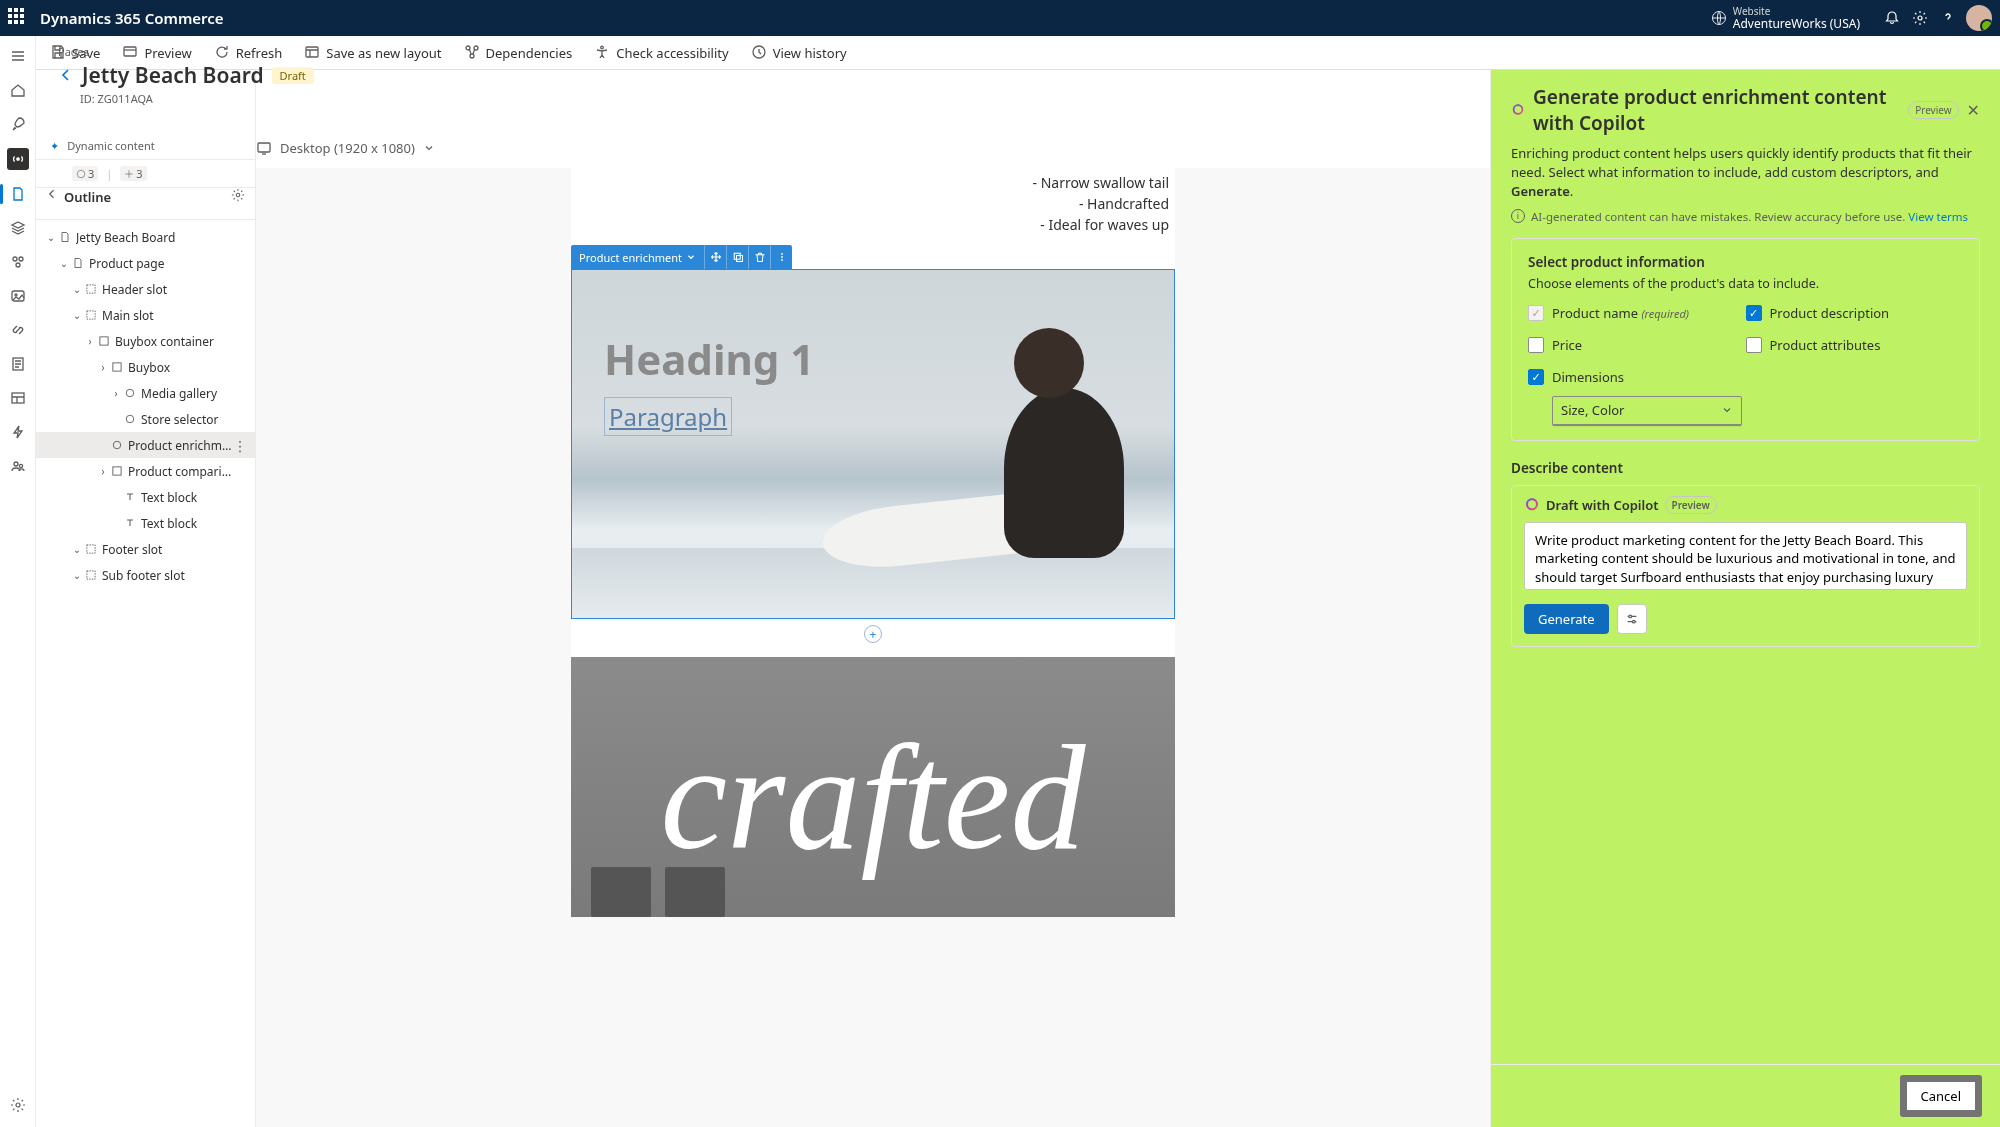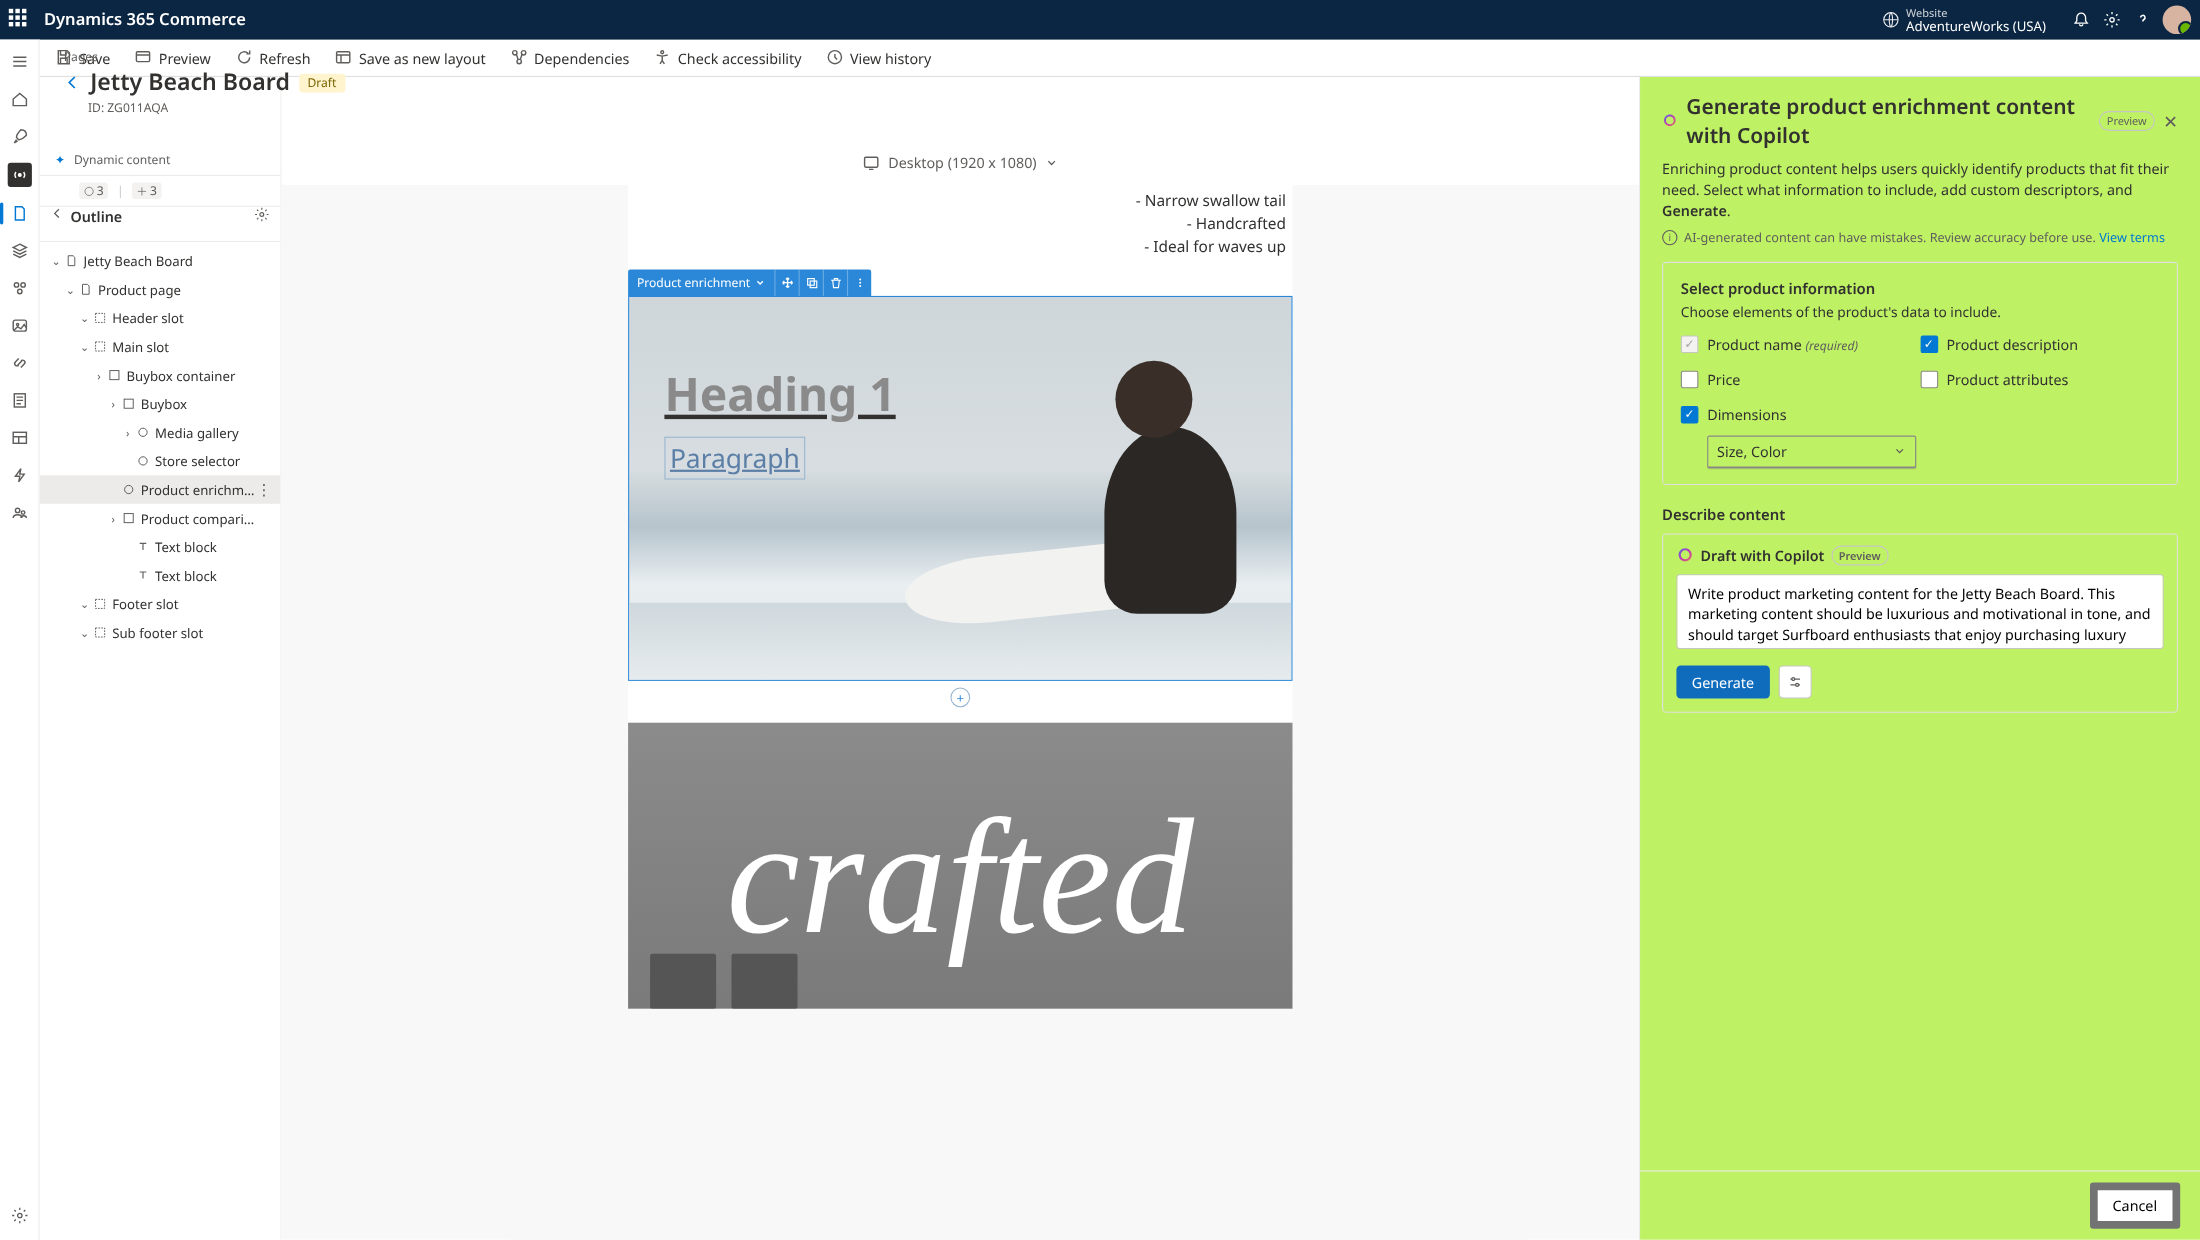--- a/index.html
+++ b/index.html
@@ -61,21 +61,21 @@
 .tree .nd.sel { background:#edebe9; }
 .tree .tw { width:14px; text-align:center; color:#605e5c; font-size:10px; }
 .tree .ic { width:14px; margin-right:4px; color:#605e5c; display:flex; align-items:center; justify-content:center; }
 .tree .ic svg { width:12px; height:12px; }
 .tree .lbl { flex:1; overflow:hidden; text-overflow:ellipsis; }
 .tree .more { visibility:hidden; color:#605e5c; font-size:14px; }
 .tree .nd.sel .more { visibility:visible; }
 
 
 .canvas-wrap { flex:1; background:#fff; overflow:hidden; position:relative; }
-.viewport-bar { height:40px; display:flex; align-items:center; justify-content:center; gap:8px; color:#605e5c; font-size:13px; margin-top:58px; }
+.viewport-bar { height:40px; display:flex; align-items:center; gap:8px; color:#605e5c; font-size:13px; margin-top:58px; }
 .canvas-scroll { position:absolute; top:98px; left:0; right:0; bottom:0; overflow:auto; background:#f8f8f8; }
 .page { width: 604px; margin: 0 auto; background:#fff; position:relative; }
 .features { padding: 4px 20px 12px; font-size: 14px; color:#323130; }
 .features div { line-height:1.5; }
 
 .module-toolbar { position:absolute; top:0; left:0; transform:translateY(-100%); display:flex; align-items:center; height:24px; background:#2b88d8; border-radius:2px 2px 0 0; z-index:2; }
 .module-toolbar .tag { padding:0 8px; color:#fff; font-size:11px; display:flex; align-items:center; gap:4px; }
 .module-toolbar .tbtn { width:22px; height:24px; display:flex; align-items:center; justify-content:center; border-left:1px solid rgba(255,255,255,.3); color:#fff; cursor:pointer; }
 
 .hero {
@@ -84,21 +84,21 @@
     linear-gradient(180deg, #cfd6da 0%, #d7dde0 45%, #b6c4cc 60%, #e9eef1 75%, #dbe3e7 100%);
 }
 .hero .board {
   position:absolute; left:250px; bottom:60px; width:300px; height:60px; background:#f2f2f0; border-radius:50% / 100%;
   transform:rotate(-6deg);
 }
 .hero .body { position:absolute; right:50px; bottom:60px; width:120px; height:170px; background:#2b2724; border-radius:60px 60px 30px 30px / 80px 80px 30px 30px; }
 .hero .head { position:absolute; right:90px; bottom:220px; width:70px; height:70px; background:#3a2f28; border-radius:50%; }
 .hero .water { position:absolute; left:0; right:0; bottom:0; height:70px; background:linear-gradient(180deg,#cfd8dd,#e6ebee); }
 
-.hero .txt { position:absolute; top:60px; left:32px;text-decoration:underline; }
+.hero .txt { position:absolute; top:60px; left:32px; }
 .hero h2 { font-size:42px; font-weight:700; color:#8a8a8a; }
 .hero .para { display:inline-block; margin-top:10px; padding:2px 4px; font-size:24px; color:#5b7fa6; border:1px solid #9bb6d0; text-decoration:underline; }
 
 .add-dot { display:flex; justify-content:center; padding:6px 0 14px; }
 .add-dot span { width:18px; height:18px; border:1px solid #9bb6d0; border-radius:50%; display:flex; align-items:center; justify-content:center; color:#2b88d8; font-size:12px; background:#fff; cursor:pointer; }
 
 .crafted {
   height:260px; background:linear-gradient(180deg,#8b8b8b,#7a7a7a);
   display:flex; align-items:center; justify-content:center; position:relative; overflow:hidden;
 }

